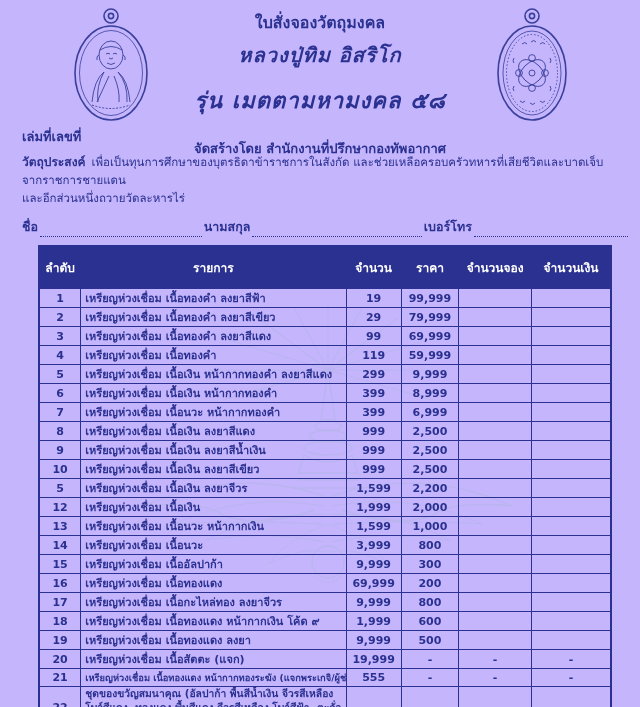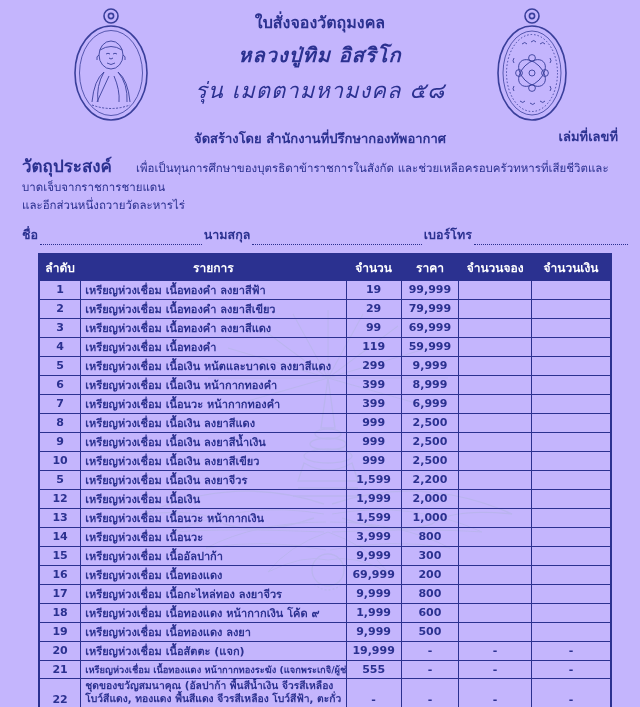--- a/index.html
+++ b/index.html
@@ -8,40 +8,40 @@
     font-family:"DejaVu Sans",sans-serif;color:#2b3190;overflow:hidden;
   }
   
   .header{position:relative;height:122px;}
   .medallion{position:absolute;top:6px;}
   .medallion.left{left:62px;}
   .medallion.right{left:486px;}
   .titles{position:absolute;left:160px;right:160px;top:10px;text-align:center;}
   .t1{font-size:16px;font-weight:bold;}
   .t2{font-size:20px;font-weight:bold;font-style:italic;margin-top:4px;letter-spacing:1px;}
-  .t3{font-size:22px;font-weight:normal;font-style:italic;margin-top:2px;letter-spacing:1px;}
+  .t3{font-size:22px;font-weight:bold;font-style:italic;margin-top:12px;letter-spacing:1px;}
   .t4{font-size:13px;font-weight:bold;margin-top:20px;}
   
-  .meta{display:flex;justify-content:flex-end;padding:4px 22px 0 22px;
+  .meta{display:flex;justify-content:flex-start;padding:4px 22px 0 22px;
         font-size:13px;font-weight:bold;}
   .purpose{padding:6px 18px 0 22px;font-size:11.5px;line-height:1.55;}
-  .purpose .lbl{font-weight:bold;font-size:17px;margin-right:24px;text-align:right;}
+  .purpose .lbl{font-weight:bold;font-size:12px;margin-right:6px;text-align:right;}
   .purpose .cont{display:block;}
   .nameline{display:flex;align-items:flex-end;padding:10px 10px 0 22px;
             font-size:12.5px;font-weight:bold;}
   .dotted{flex:1;border-bottom:1.5px dotted #2b3190;height:14px;margin:0 2px;}
   .dotted.w1{flex:1.05;} .dotted.w2{flex:1.1;} .dotted.w3{flex:1.0;}
   
   .tablezone{position:relative;margin:8px 28px 0 38px;}
   .watermark{position:absolute;left:90px;top:55px;opacity:.45;pointer-events:none;}
   table{border-collapse:collapse;width:574px;table-layout:fixed;position:relative;}
   th,td{border:1px solid #2b3190;overflow:hidden;}
   table{border:2px solid #2b3190;}
   thead th{background:#2b3190;color:#ffffff;font-size:12px;font-weight:bold;
-           height:25px;padding:0 2px;margin-left:24px;}
+           height:25px;padding:8px 2px;margin-left:24px;}
   tbody td{font-size:11px;font-weight:600;height:17px;padding:0 4px;
            background:transparent;white-space:nowrap;}
   td.c-no{text-align:center;}
   td.c-item{text-align:left;}
   td.c-item.small{font-size:9.3px;}
   td.c-item.wrap{white-space:normal;line-height:1.3;font-size:10.3px;}
   td.c-num{text-align:center;}
   td.c-blank{text-align:center;}
   tr.tall td{height:36px;}
   col.no{width:7.3%;} col.item{width:46.4%;} col.qty{width:9.6%;}
@@ -219,21 +219,21 @@
           <tr>
             <td class="c-no">4</td>
             <td class="c-item">เหรียญห่วงเชื่อม เนื้อทองคำ</td>
             <td class="c-num">119</td>
             <td class="c-num">59,999</td>
             <td class="c-blank"></td>
             <td class="c-blank"></td>
           </tr>
           <tr>
             <td class="c-no">5</td>
-            <td class="c-item">เหรียญห่วงเชื่อม เนื้อเงิน หน้ตและบาดเจ ลงยาสีแดง</td>
+            <td class="c-item">เหรียญห่วงเชื่อม เนื้อเงิน หน้ากากทองคำ ลงยาสีแดง</td>
             <td class="c-num">299</td>
             <td class="c-num">9,999</td>
             <td class="c-blank"></td>
             <td class="c-blank"></td>
           </tr>
           <tr>
             <td class="c-no">6</td>
             <td class="c-item">เหรียญห่วงเชื่อม เนื้อเงิน หน้ากากทองคำ</td>
             <td class="c-num">399</td>
             <td class="c-num">8,999</td>

